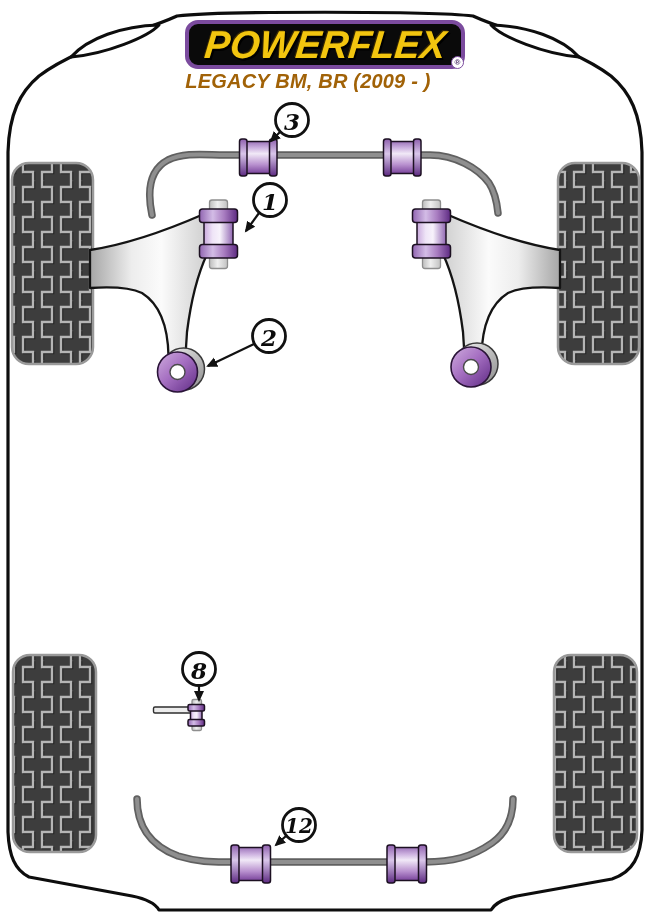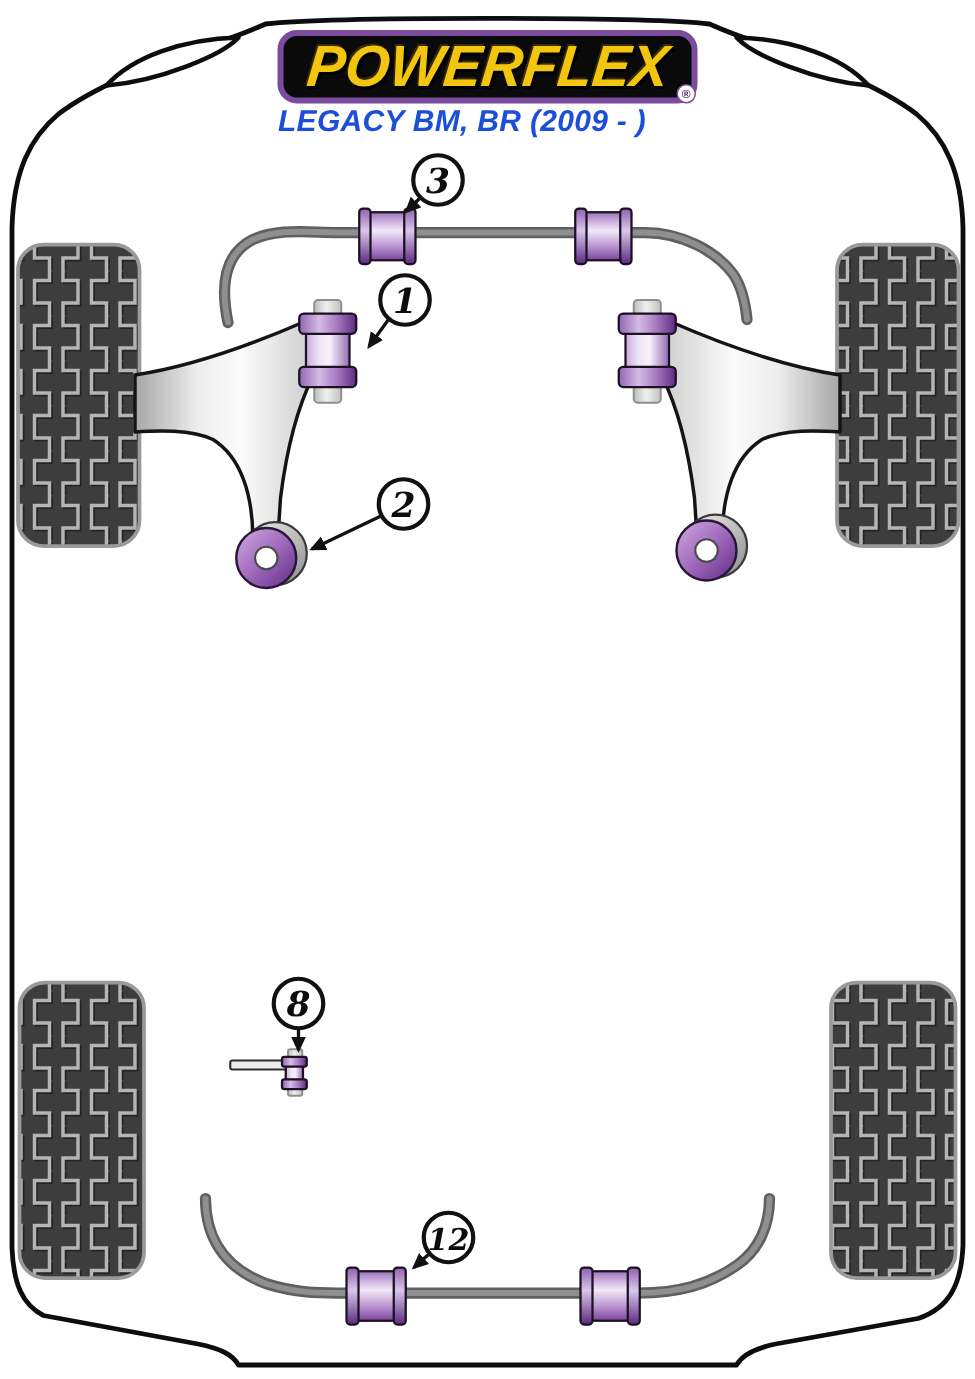--- a/index.html
+++ b/index.html
@@ -13,21 +13,21 @@
         box-sizing:border-box;display:flex;align-items:center;justify-content:center;}
   .logo-text{font-family:"Liberation Sans",sans-serif;font-weight:bold;font-style:italic;
         font-size:38px;line-height:40px;color:#f2c50f;letter-spacing:0px;
         transform:skewX(-6deg) scaleY(1.02);white-space:nowrap;
         text-shadow:2px 2px 0 #000,-1px -1px 0 #3a2a00,1px 2px 0 #000;}
   .logo-reg{position:absolute;right:-3px;bottom:-4px;width:11px;height:11px;line-height:11px;
         background:#fff;border:1px solid #7b4b9e;border-radius:50%;color:#4a2a66;
         font-size:8px;font-style:normal;font-weight:bold;text-align:center;}
   .model-title{position:absolute;left:58px;top:70px;width:500px;height:22px;
         text-align:center;font-weight:bold;font-style:italic;font-size:20px;
-        letter-spacing:0.2px;color:#1d4ed8;white-space:nowrap;}
+        letter-spacing:0.2px;color:#a16207;white-space:nowrap;}
 
   
   .body-line{fill:#ffffff;stroke:#0d0d0d;stroke-width:3.2;stroke-linejoin:round;}
   .leaf{fill:#ffffff;stroke:#0d0d0d;stroke-width:3;stroke-linejoin:round;}
   .tire{fill:url(#tread);stroke:#9a9a9a;stroke-width:2.5;}
   .bar-base{fill:none;stroke:#606060;stroke-width:7.5;stroke-linecap:round;}
   .bar-top{fill:none;stroke:#8f8f8f;stroke-width:4;stroke-linecap:round;}
   .arm{stroke:#141414;stroke-width:2.3;stroke-linejoin:round;}
   .flangeH{fill:url(#flangeH);stroke:#1c1022;stroke-width:1.5;}
   .barrelH{fill:url(#barrelH);stroke:#1c1022;stroke-width:1.5;}

